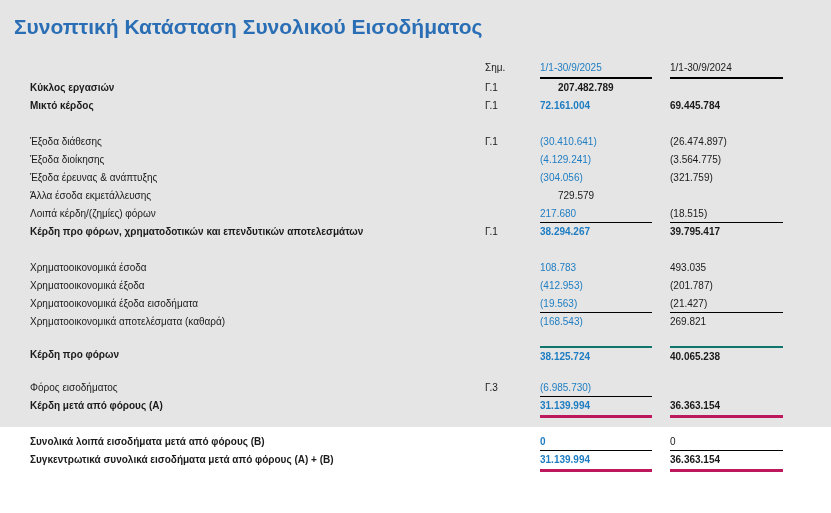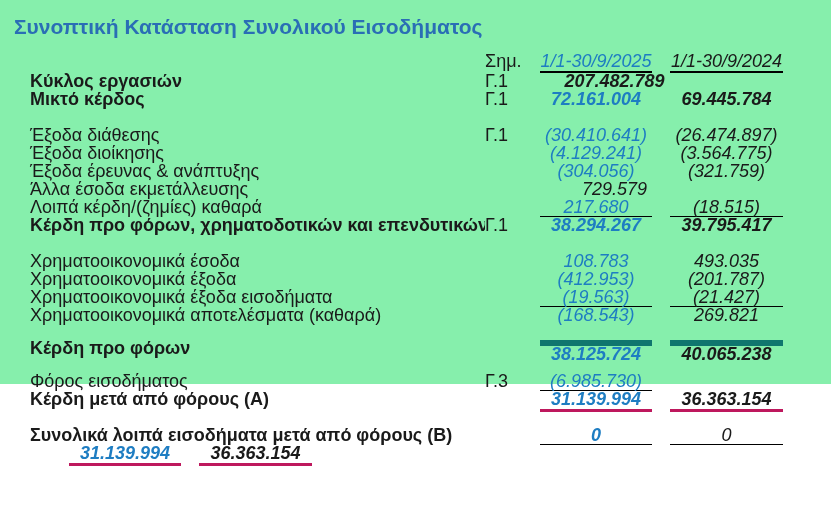--- a/index.html
+++ b/index.html
@@ -4,58 +4,58 @@
 <style>
   * { box-sizing: border-box; margin: 0; padding: 0; }
   html, body { background: #ffffff; }
   body {
     width: 831px; height: 513px;
     font-family: "Liberation Sans", sans-serif;
     color: var(--text-black, #1a1a1a);
     overflow: hidden;
   }
   .page {
-    width: 831px; height: 384px;
+    width: 831px; height: 427px;
     padding: 14px 0 0 14px;
-    background: #86efac;
+    background: #e5e5e5;
   }
   .title {
     font-size: 21px;
     line-height: 25px;
     font-weight: 700;
     color: var(--title-blue, #2a6eb5);
   }
   .table {
-    margin-top: 14px;
-    font-size: 18px;
+    margin-top: 20px;
+    font-size: 10px;
   }
   .row {
     display: flex;
     height: 18px;
     line-height: 17px;
     align-items: stretch;
     white-space: nowrap;
   }
   .row.spacer { height: 18px; }
   .row.spacer.sm { height: 15px; }
   .c-label { width: 471px; padding-left: 16px; overflow: hidden; }
   .c-note  { width: 55px; }
-  .c-val   { width: 112px; text-align: center; font-style: italic; }
+  .c-val   { width: 112px; text-align: left; }
   .c-val.y2024 { width: 113px; }
   .c-sp    { width: 18px; }
   .c-val.v25 { color: var(--value-blue, #1e7dc2); }
   .bold-row .c-label, .bold-row .c-val { font-weight: 700; }
   .c-val.reg { font-weight: 400 !important; }
   .header-row { height: 20px; }
   .header-row .c-val { border-bottom: 2px solid #000; }
   .header-row .c-val.v25 { color: var(--value-blue, #1e7dc2); }
   .rb-thin  .c-val { border-bottom: 1px solid #000; }
   .rb-thick .c-val { border-bottom: 3px solid #be185d; }
   .rb-thick { height: 21px; }
-  .ra-thin  .c-val { border-top: 6px solid #0f766e; }
+  .ra-thin  .c-val { border-top: 2px solid #0f766e; }
 </style>
 </head>
 <body style="--title-blue: #2a6eb5; --value-blue: #1e7dc2; --text-black: #1a1a1a;">
 
 <div class="page">
   <h1 class="title">Συνοπτική Κατάσταση Συνολικού Εισοδήματος</h1>
 
   <div class="table">
     <div class="row header-row">
       <div class="c-label"></div>
@@ -100,21 +100,21 @@
         <div class="c-sp"></div>
         <div class="c-val y2024">(321.759)</div>
       </div>
       <div class="row">
         <div class="c-label">Άλλα έσοδα εκμετάλλευσης</div>
         <div class="c-note"></div>
         <div class="c-sp"></div>
         <div class="c-val y2024">729.579</div>
       </div>
       <div class="row rb-thin">
-        <div class="c-label">Λοιπά κέρδη/(ζημίες) καθαρά</div>
+        <div class="c-label">Λοιπά κέρδη/(ζημίες) φόρων</div>
         <div class="c-note"></div>
         <div class="c-val v25">217.680</div>
         <div class="c-sp"></div>
         <div class="c-val y2024">(18.515)</div>
       </div>
       <div class="row bold-row">
         <div class="c-label">Κέρδη προ φόρων, χρηματοδοτικών και επενδυτικών αποτελεσμάτων</div>
         <div class="c-note">Γ.1</div>
         <div class="c-val v25">38.294.267</div>
         <div class="c-sp"></div>
@@ -173,19 +173,20 @@
       </div>
       <div class="row spacer sm"></div>
       <div class="row bold-row rb-thin">
         <div class="c-label">Συνολικά λοιπά εισοδήματα μετά από φόρους (Β)</div>
         <div class="c-note"></div>
         <div class="c-val v25">0</div>
         <div class="c-sp"></div>
         <div class="c-val y2024 reg">0</div>
       </div>
       <div class="row bold-row rb-thick">
+        <div class="c-label">Συγκεντρωτικά συνολικά εισοδήματα μετά από φόρους (Α) + (Β)</div>
         <div class="c-note"></div>
         <div class="c-val v25">31.139.994</div>
         <div class="c-sp"></div>
         <div class="c-val y2024">36.363.154</div>
       </div>
     </div>
 </div>
 
 </body></html>

